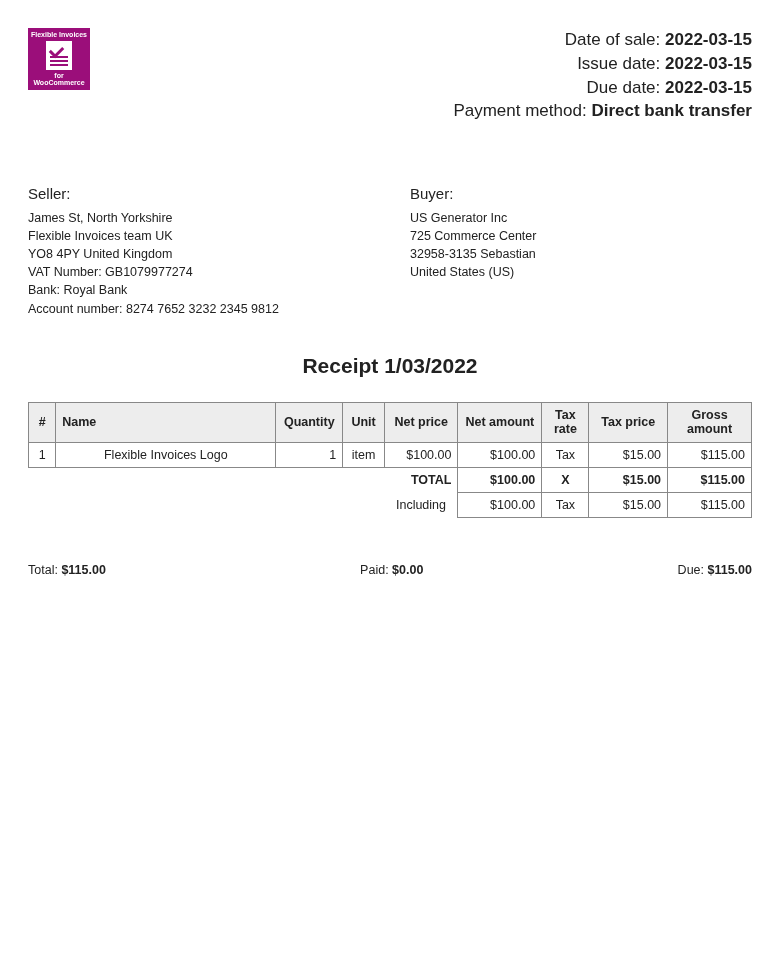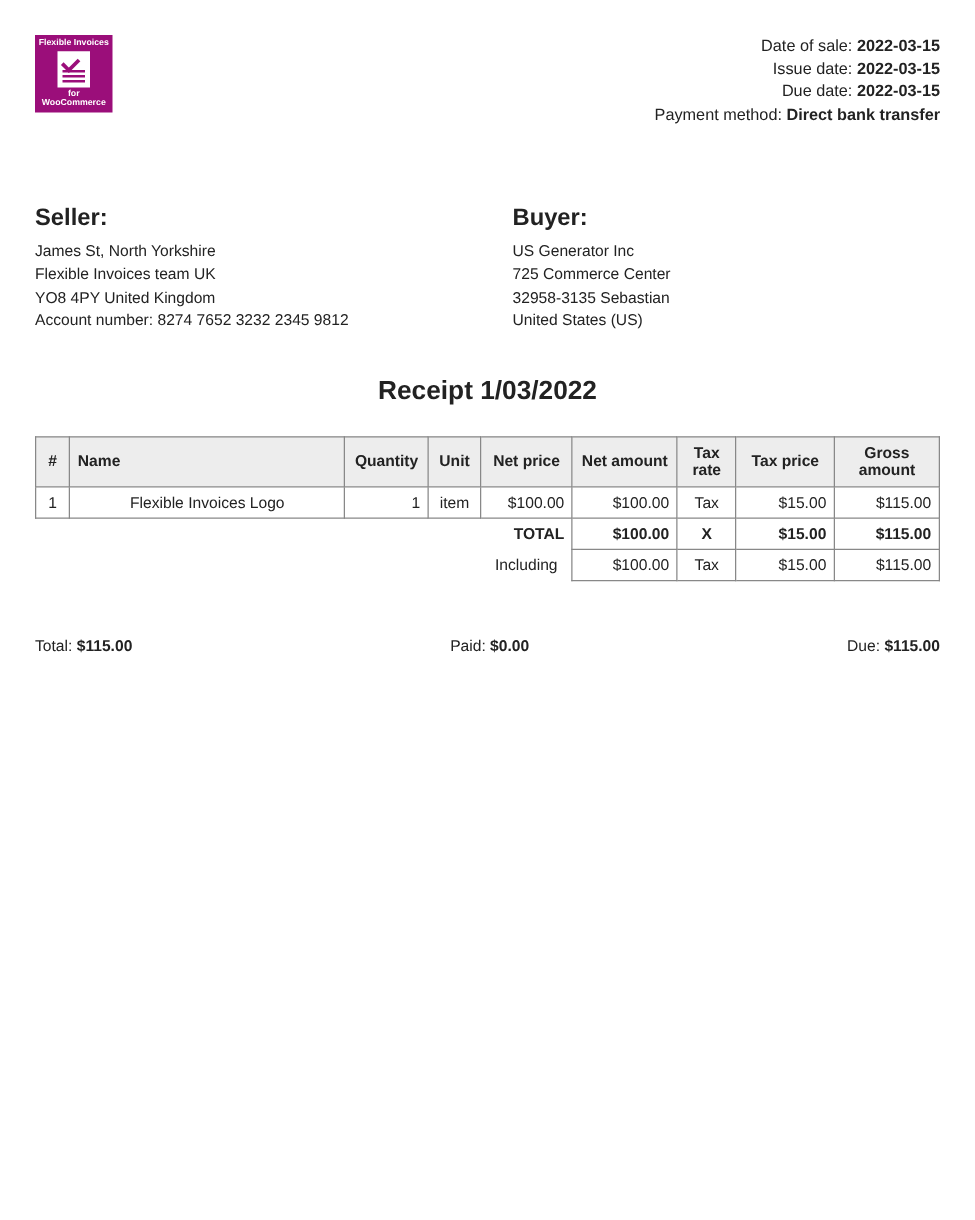--- a/index.html
+++ b/index.html
@@ -52,38 +52,38 @@
   .logo-icon::after {
     content: "";
     position: absolute;
     bottom: 4px; left: 4px; right: 4px;
     height: 2px;
     background: #9b0e7a;
     box-shadow: 0 -4px 0 #9b0e7a, 0 -8px 0 #9b0e7a;
   }
   .meta {
     text-align: right;
-    font-size: 13px;
+    font-size: 17px;
     line-height: 1.4;
   }
   .meta .val { font-weight: bold; }
   .parties {
     display: flex;
     gap: 40px;
     margin-bottom: 36px;
   }
   .party {
     flex: 1;
     font-size: 12.5px;
     line-height: 1.45;
   }
   .party h3 {
     margin: 0 0 4px 0;
-    font-size: 19px;
-    font-weight: bold;
+    font-size: 15px;
+    font-weight: normal;
   }
   h1.title {
     text-align: center;
     font-size: 21px;
     font-weight: bold;
     margin: 0 0 24px 0;
   }
   table.items {
     width: 100%;
     border-collapse: collapse;
@@ -147,20 +147,22 @@
     </div>
   </div>
 </div>
 
 <div class="parties">
   <div class="party">
     <h3>Seller:</h3>
     <div>James St, North Yorkshire</div>
     <div>Flexible Invoices team UK</div>
     <div>YO8 4PY United Kingdom</div>
+    <div>VAT Number: GB1079977274</div>
+    <div>Bank: Royal Bank</div>
     <div>Account number: 8274 7652 3232 2345 9812</div>
   </div>
   <div class="party">
     <h3>Buyer:</h3>
     <div>US Generator Inc</div>
     <div>725 Commerce Center</div>
     <div>32958-3135 Sebastian</div>
     <div>United States (US)</div>
   </div>
 </div>

